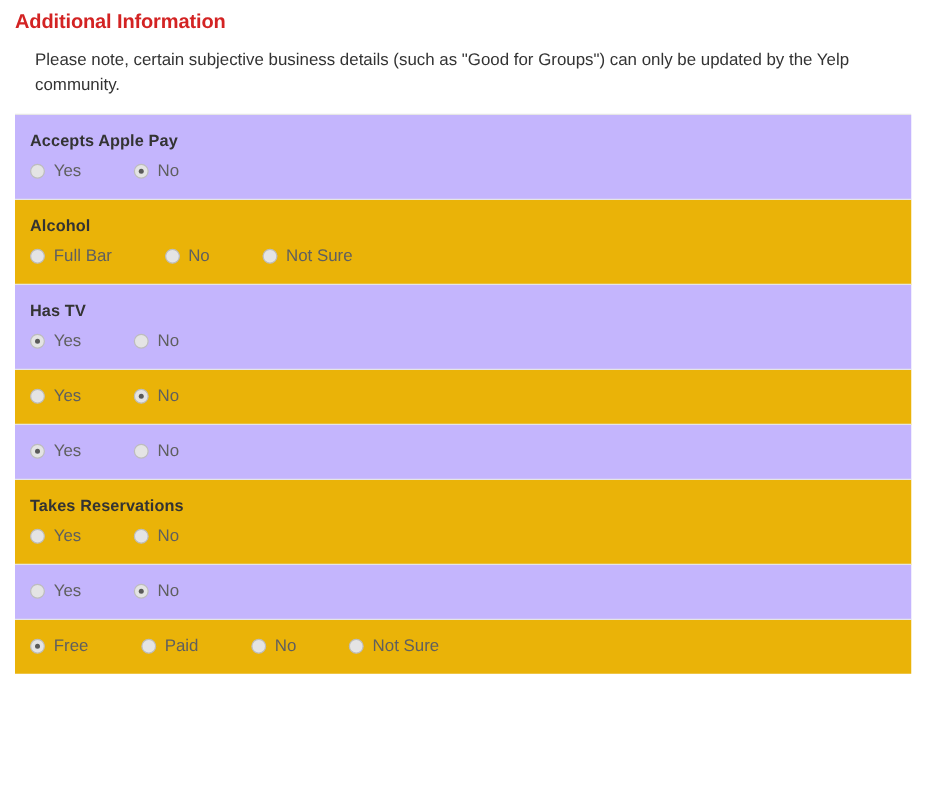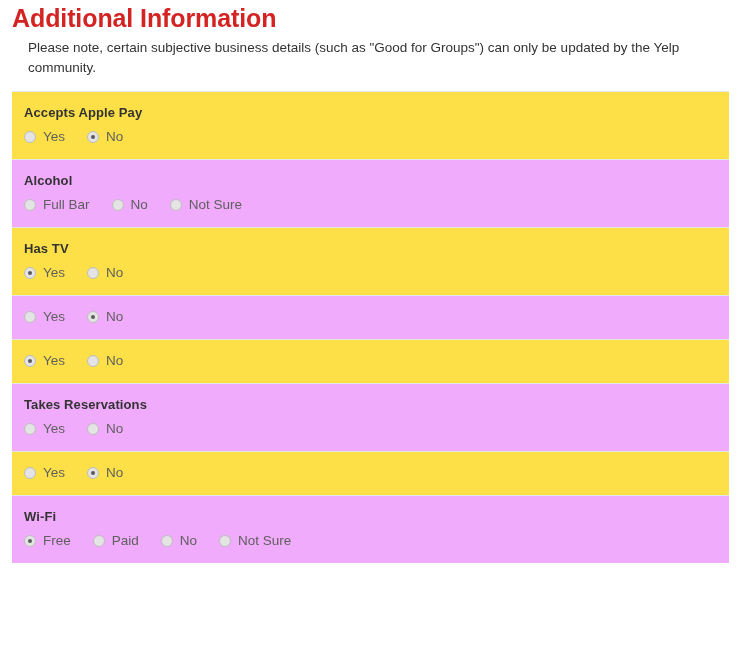--- a/index.html
+++ b/index.html
@@ -17,21 +17,21 @@
   }
   .page {
     width: 741px;
     height: 649px;
     position: relative;
     box-sizing: border-box;
     padding: 0 12px;
   }
   .page-title {
     color: #d32323;
-    font-size: 25px;
+    font-size: 16px;
     font-weight: bold;
     margin: 0;
     padding: 6px 0 0 0;
     letter-spacing: -0.1px;
     line-height: 24px;
   }
   .page-note {
     font-size: 13.5px;
     line-height: 20px;
     color: #333333;
@@ -40,40 +40,41 @@
     max-width: 700px;
   }
   .attr-list {
     margin-top: 13px;
     border-top: 1px solid #e6e6e6;
   }
   .attr-row {
     box-sizing: border-box;
     padding: 13px 0 14px 12px;
     border-bottom: 1px solid #e6e6e6;
-    background: #f0abfc;
+    background: #eab308;
   }
   .attr-row.shaded {
-    background: #fde047;
+    background: #c4b5fd;
   }
   .attr-row.last {
     border-bottom: none;
   }
   .attr-label {
     font-size: 13px;
     font-weight: bold;
     color: #333333;
     line-height: 16px;
     margin: 0 0 8px 0;
     letter-spacing: 0.1px;
   }
   .options {
     display: flex;
     align-items: center;
     flex-wrap: nowrap;
+    gap: 20px;
   }
   .option {
     display: inline-flex;
     align-items: center;
     margin-right: 22px;
     cursor: default;
     white-space: nowrap;
   }
   .option:last-child { margin-right: 0; }
   .radio {
@@ -202,21 +203,20 @@
             <span class="radio"></span>
             <span class="option-label">Yes</span>
           </label>
           <label class="option">
             <span class="radio checked"></span>
             <span class="option-label">No</span>
           </label>
         </div>
       </div>
       <div class="attr-row last">
-        <div class="attr-label">Wi-Fi</div>
         <div class="options">
           <label class="option">
             <span class="radio checked"></span>
             <span class="option-label">Free</span>
           </label>
           <label class="option">
             <span class="radio"></span>
             <span class="option-label">Paid</span>
           </label>
           <label class="option">

